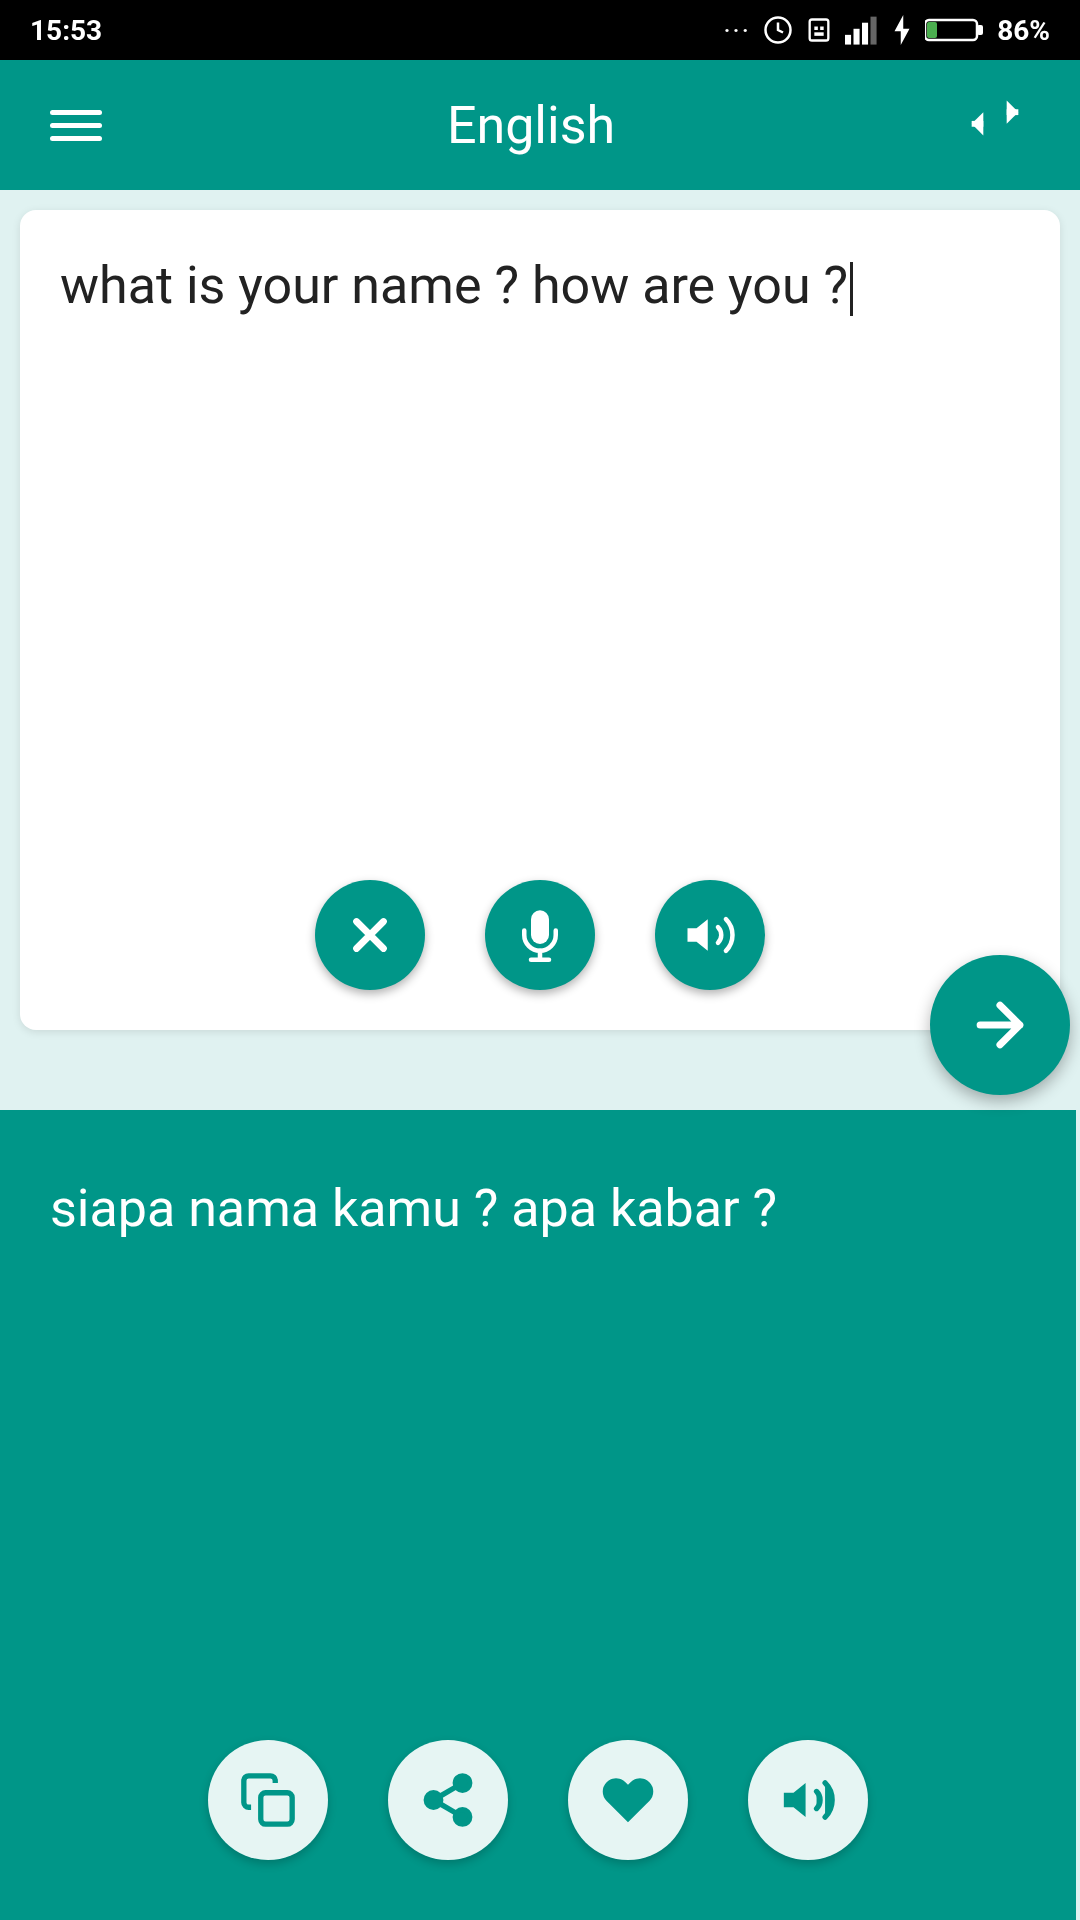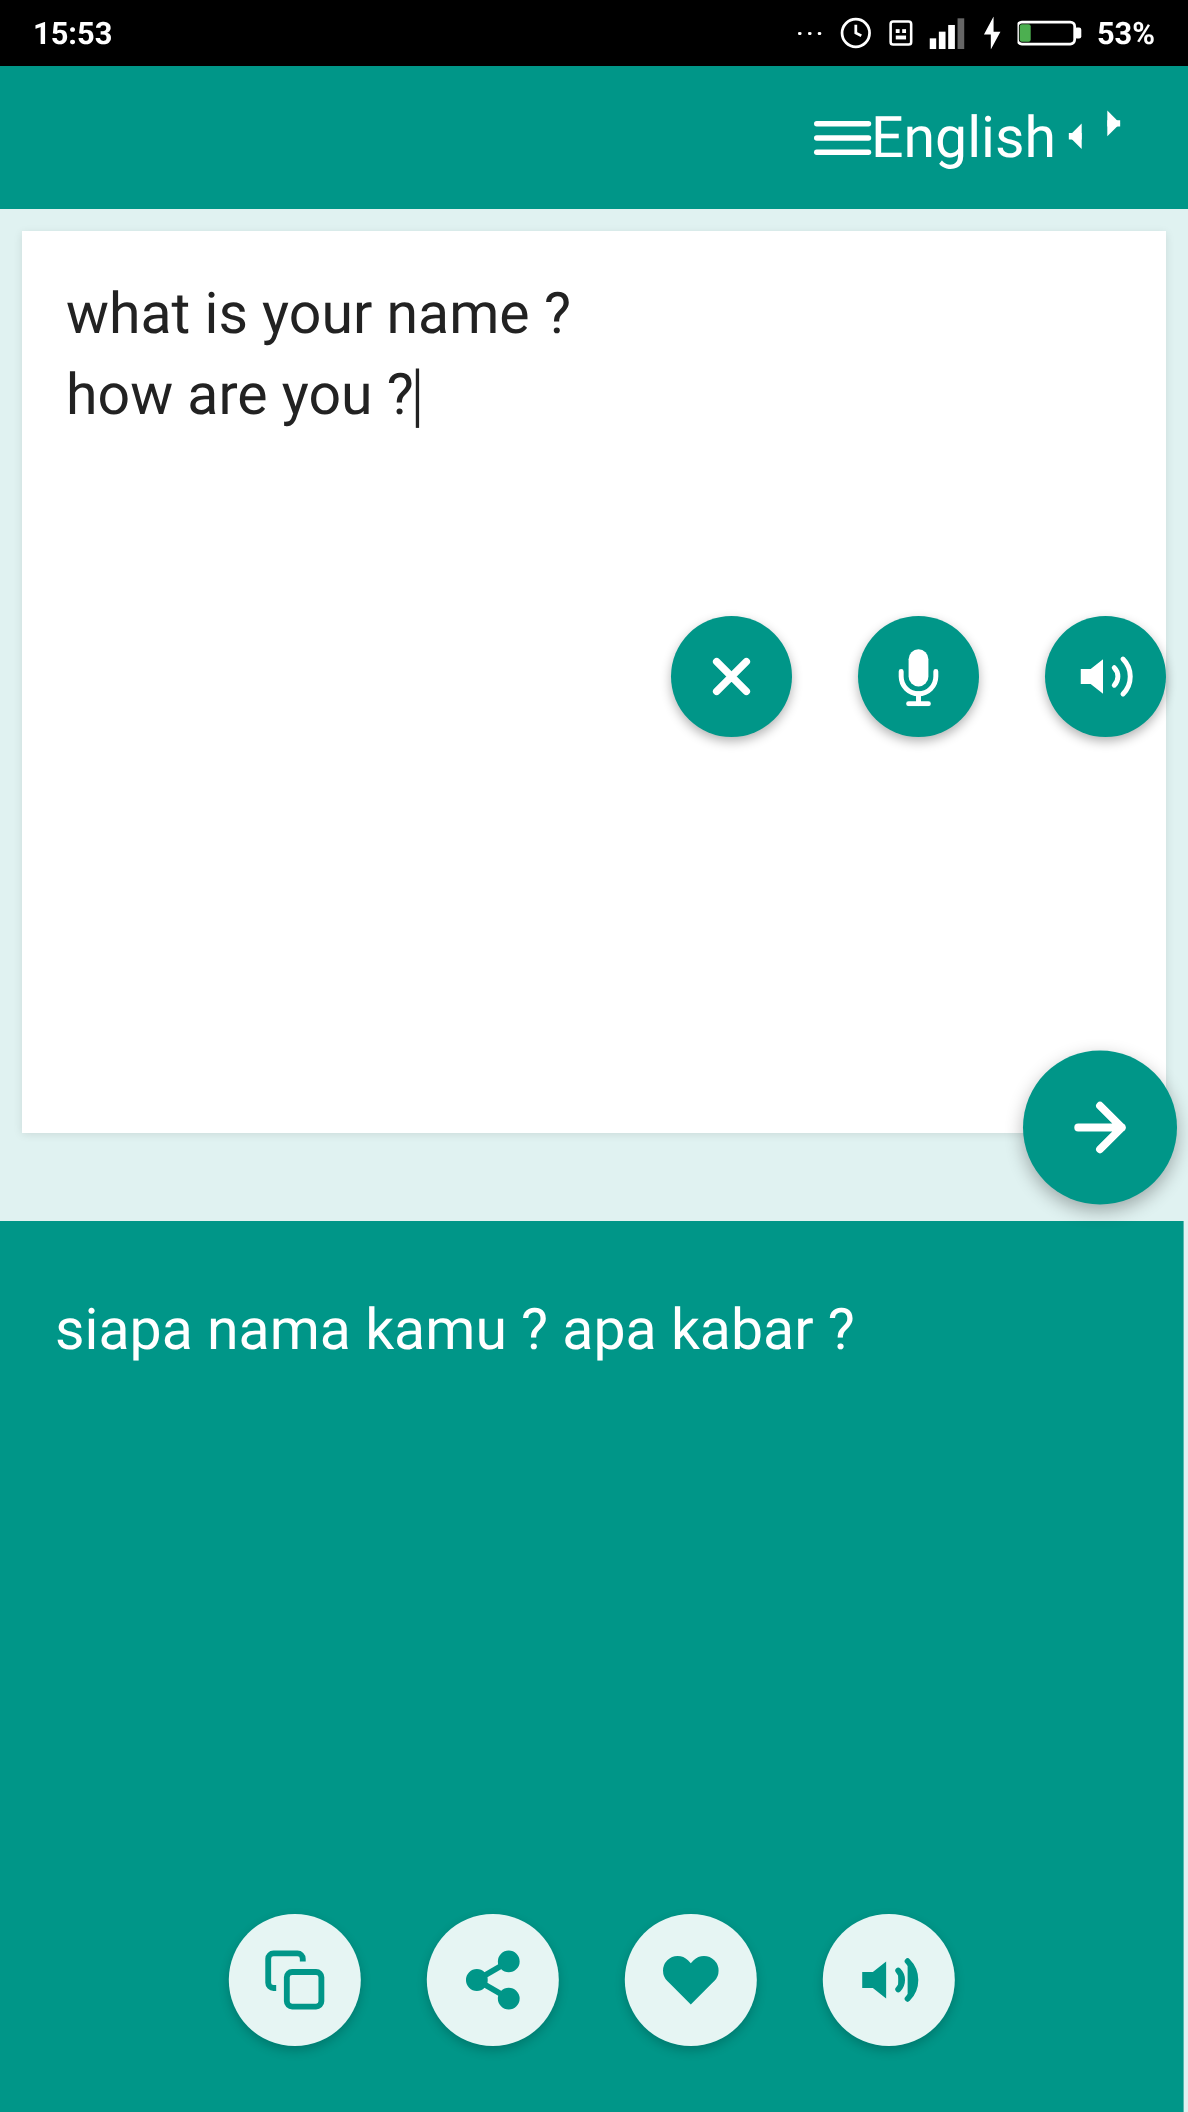--- a/index.html
+++ b/index.html
@@ -32,21 +32,21 @@
       gap: 12px;
     }
     .status-dots { font-size: 20px; letter-spacing: 3px; }
 
     
     .header {
       background: #009688;
       height: 130px;
       display: flex;
       align-items: center;
-      justify-content: flex-end;
+      justify-content: space-between;
       padding: 0 50px;
     }
     .header-menu {
       display: flex;
       flex-direction: column;
       gap: 8px;
       cursor: pointer;
     }
     .header-menu span {
       display: block;
@@ -73,24 +73,25 @@
       flex-direction: column;
       height: calc(1920px - 60px - 130px);
     }
 
     
     .input-panel {
       background: #fff;
       flex: 0 0 auto;
       height: 820px;
       margin: 20px 20px 0 20px;
-      border-radius: 0;
+      border-radius: 16px;
       position: relative;
       box-shadow: 0 2px 8px rgba(0,0,0,0.1);
       display: flex;
+      flex-direction: column;
     }
     .input-text {
       flex: 1;
       padding: 40px 40px 20px 40px;
       font-size: 52px;
       color: #222;
       line-height: 1.4;
       outline: none;
       border: none;
       resize: none;
@@ -230,21 +231,21 @@
 
     <svg width="22" height="30" viewBox="0 0 12 24" fill="white">
         <polygon points="7,0 0,13 5,13 5,24 12,11 7,11"></polygon>
       </svg>
 
     <svg width="60" height="30" viewBox="0 0 60 28" fill="none">
       <rect x="0" y="4" width="52" height="20" rx="4" stroke="white" stroke-width="2.5"></rect>
       <rect x="52" y="9" width="6" height="10" rx="2" fill="white"></rect>
       <rect x="2" y="6" width="10" height="16" rx="2" fill="#4caf50"></rect>
     </svg>
-    <span>53%</span>
+    <span>86%</span>
   </div>
 </div>
 
 <div class="header">
   <div class="header-menu">
     <span></span>
     <span></span>
     <span></span>
   </div>
   <span class="header-lang">English</span>

